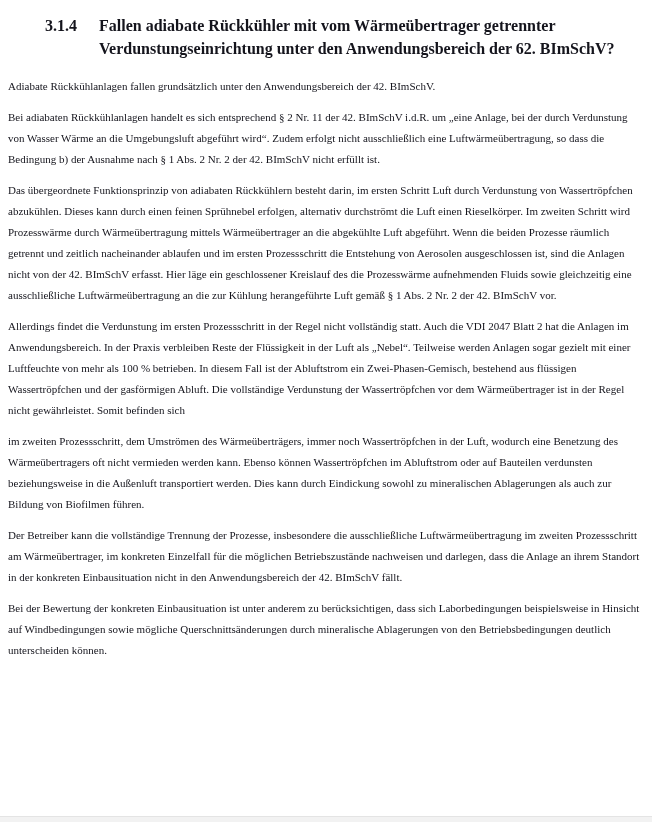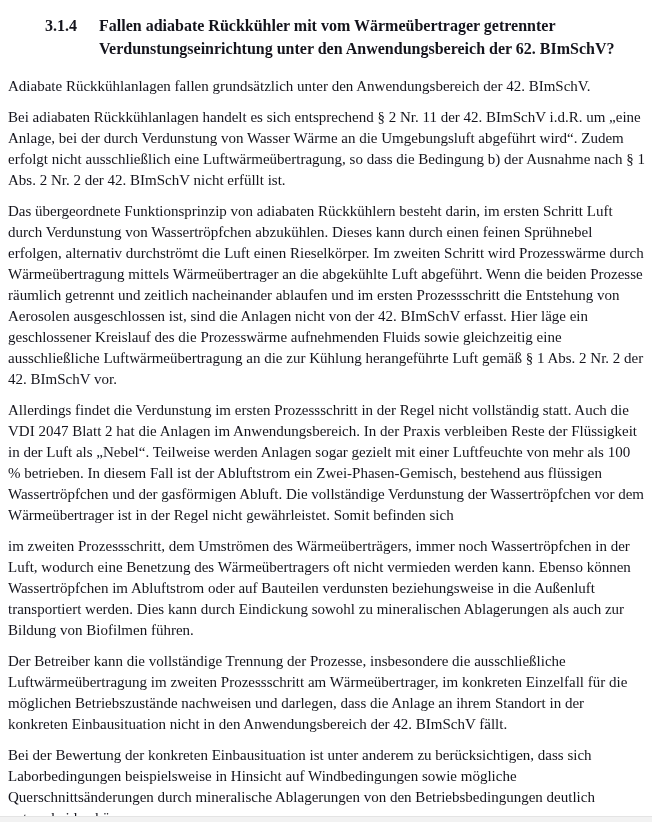--- a/index.html
+++ b/index.html
@@ -31,21 +31,21 @@
   }
   .heading-number {
     flex: 0 0 54px;
   }
   .heading-title {
     flex: 1 1 auto;
     max-width: 540px;
   }
   .document-body p.para {
     margin: 0 0 10px 0;
-    font-size: 15px;
+    font-size: 11px;
     line-height: 21px;
     text-align: left;
   }
   .viewer-bottom-edge {
     position: absolute;
     left: 0;
     bottom: 0;
     width: 652px;
     height: 6px;
     background: #f2f2f2;

